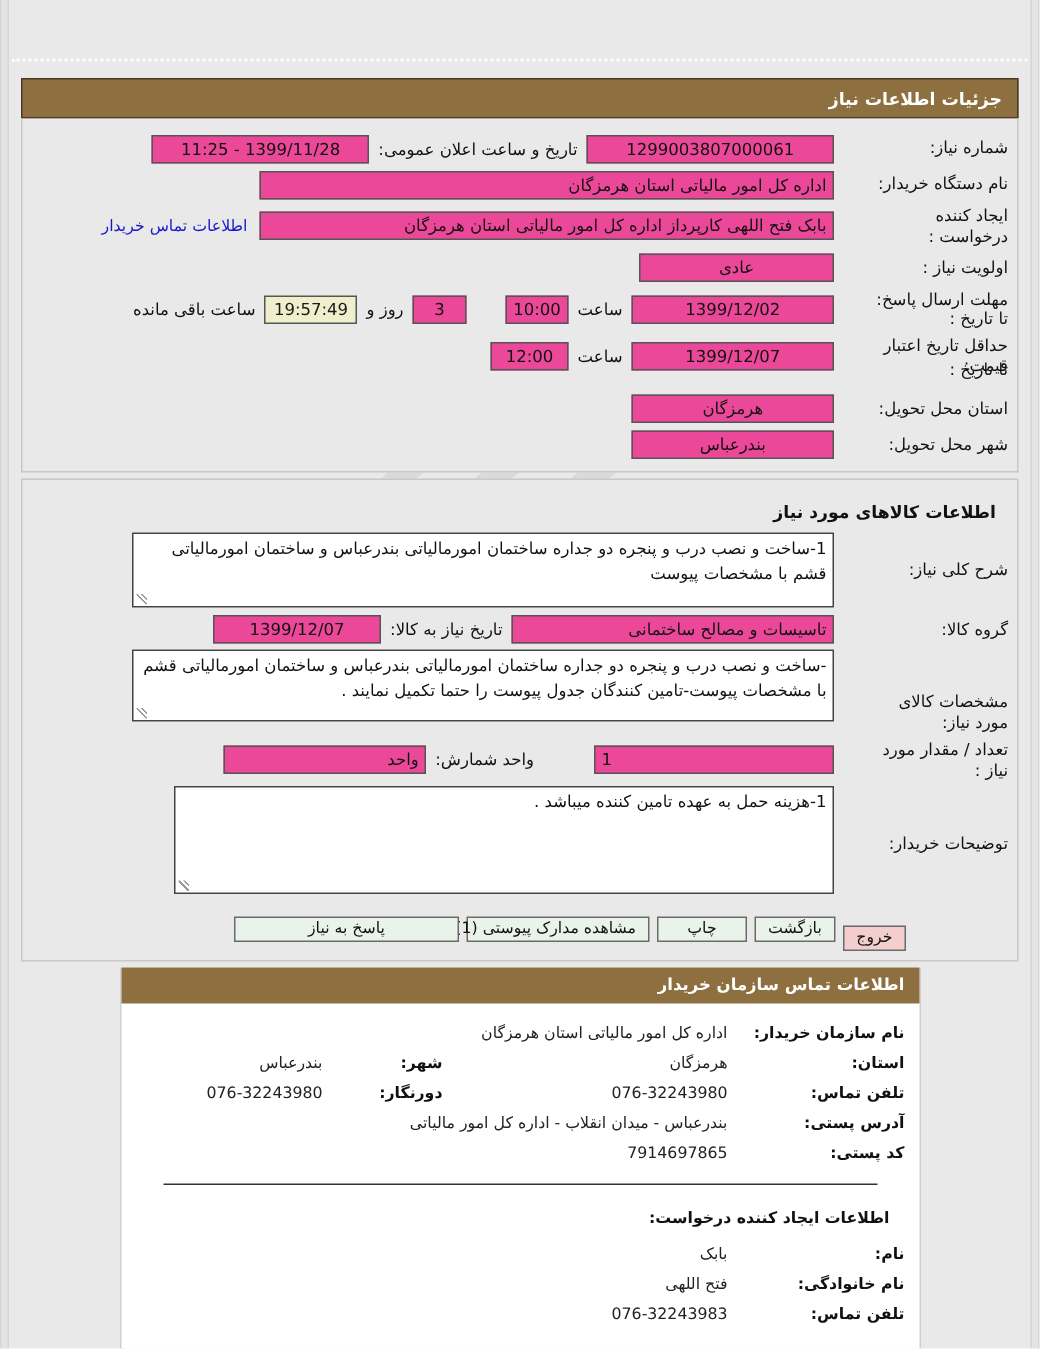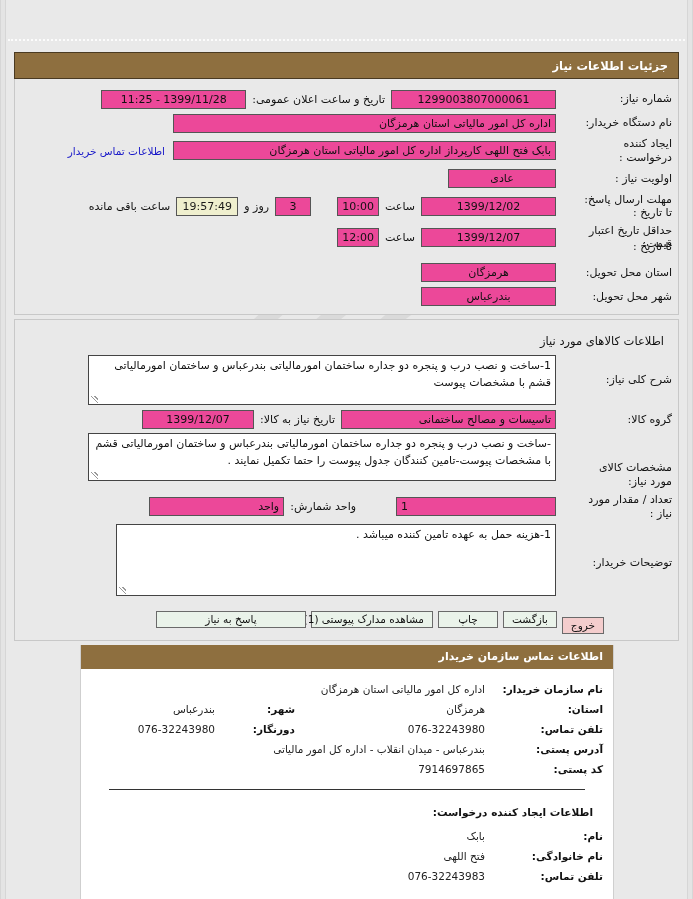--- a/index.html
+++ b/index.html
@@ -143,21 +143,21 @@
     width: 62px;
     text-align: center;
     font-size: 11px;
     box-sizing: border-box;
     direction: ltr;
   }
 
   
   .sect-title {
     font-size: 11.5px;
-    font-weight: normal;
+    font-weight: bold;
     color: #111;
     margin: 10px 8px 7px 0;
     text-align: right;
   }
   .ta {
     border: 1px solid #444;
     background: #ffffff;
     box-sizing: border-box;
     font-size: 11px;
     line-height: 1.5;
@@ -311,39 +311,39 @@
       </div>
 
       <div class="frow">
         <div class="lbl">ایجاد کننده درخواست :</div>
         <div class="fld right" style="width:383px">بابک  فتح اللهی  کارپرداز اداره کل امور مالیاتی استان هرمزگان</div>
         <a class="link">اطلاعات تماس خریدار</a>
       </div>
 
       <div class="frow">
         <div class="lbl">اولویت نیاز :</div>
-        <div class="fld" style="width:108px">عادی</div>
+        <div class="fld" style="width:130px">عادی</div>
       </div>
 
       <div class="frow">
         <div class="lbl">مهلت ارسال پاسخ: تا تاریخ :</div>
         <div class="fld" style="width:135px">1399/12/02</div>
         <div class="inline-lbl">ساعت</div>
         <div class="fld" style="width:42px">10:00</div>
         <div class="fld" style="width:36px;margin-right:26px">3</div>
         <div class="inline-lbl">روز و</div>
         <div class="timer">19:57:49</div>
         <div class="inline-lbl">ساعت باقی مانده</div>
       </div>
 
       <div class="frow">
         <div class="lbl two-line">حداقل تاریخ اعتبار قیمت:</div>
         <div class="fld" style="width:135px">1399/12/07</div>
         <div class="inline-lbl">ساعت</div>
-        <div class="fld" style="width:42px">12:00</div>
+        <div class="fld" style="width:52px">12:00</div>
       </div>
       <div class="frow" style="margin-top:-18px;margin-bottom:6px">
         <div class="lbl" style="padding-left:0">تا تاریخ :</div>
       </div>
 
       <div class="frow">
         <div class="lbl">استان محل تحویل:</div>
         <div class="fld" style="width:135px">هرمزگان</div>
       </div>
 

